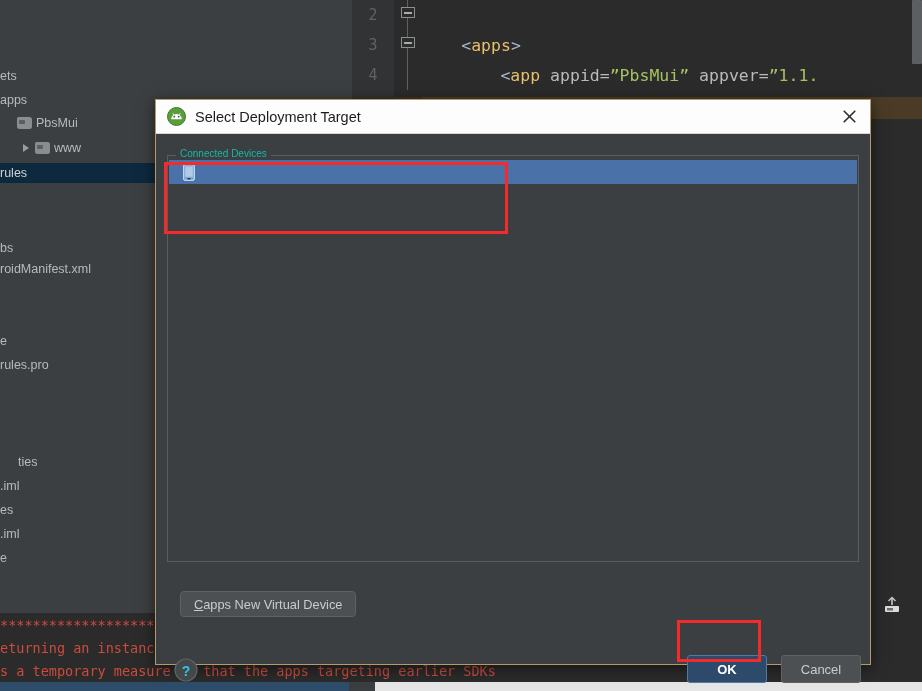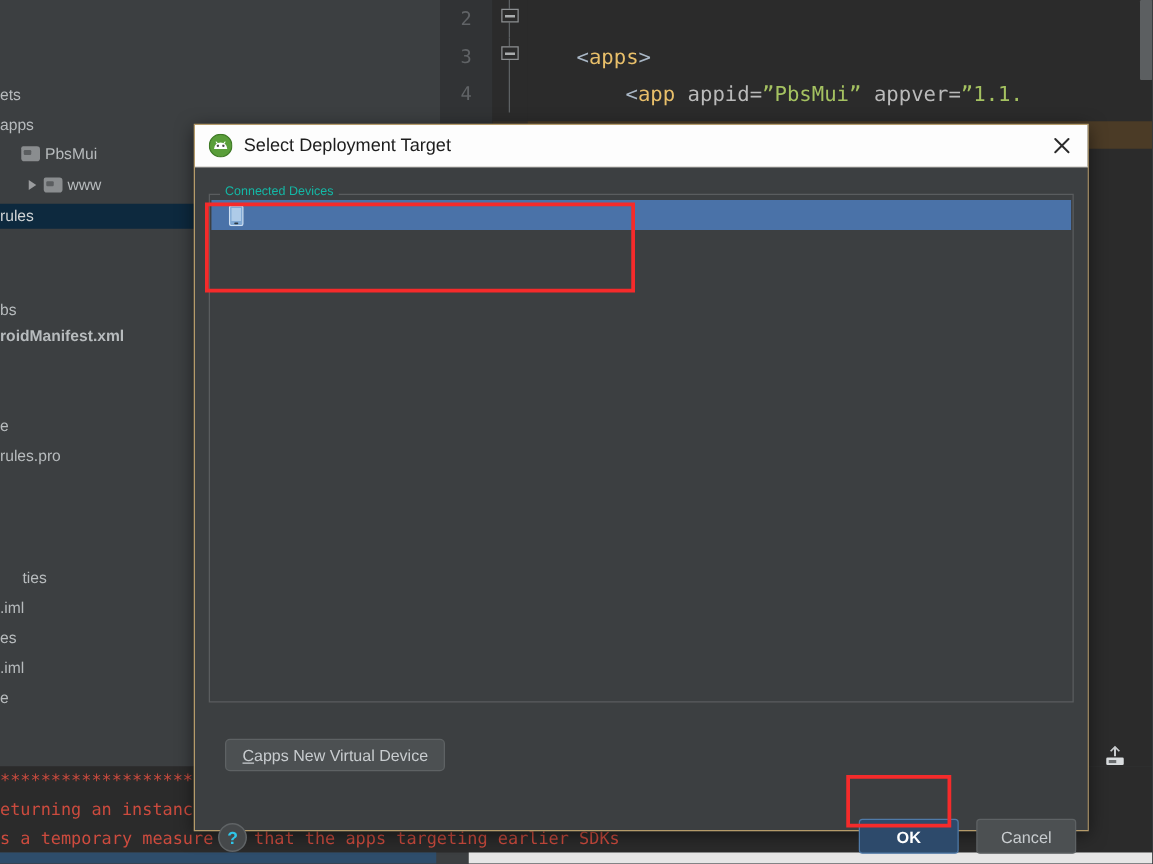--- a/index.html
+++ b/index.html
@@ -279,21 +279,21 @@
             <span class="tree-arrow open"></span>
             <span class="folder-ico"></span>
             <span>www</span>
           </div>
           <div class="tree-row selected" style="top: 163px; padding-left: 0px;">
             <span>rules</span>
           </div>
           <div class="tree-row" style="top: 211px; padding-left: 0px; margin-top: 27px;">
             <span>bs</span>
           </div>
-          <div class="tree-row" style="top: 259px; padding-left: 0px; font-weight: bold;">
+          <div class="tree-row" style="top: 259px; padding-left: 0px;">
             <span>roidManifest.xml</span>
           </div>
           <div class="tree-row" style="top: 331px; padding-left: 0px;">
             <span>e</span>
           </div>
           <div class="tree-row" style="top: 355px; padding-left: 0px; align-items: center;">
             <span>rules.pro</span>
           </div>
           <div class="tree-row" style="top: 452px; padding-left: 18px;">
             <span>ties</span>

